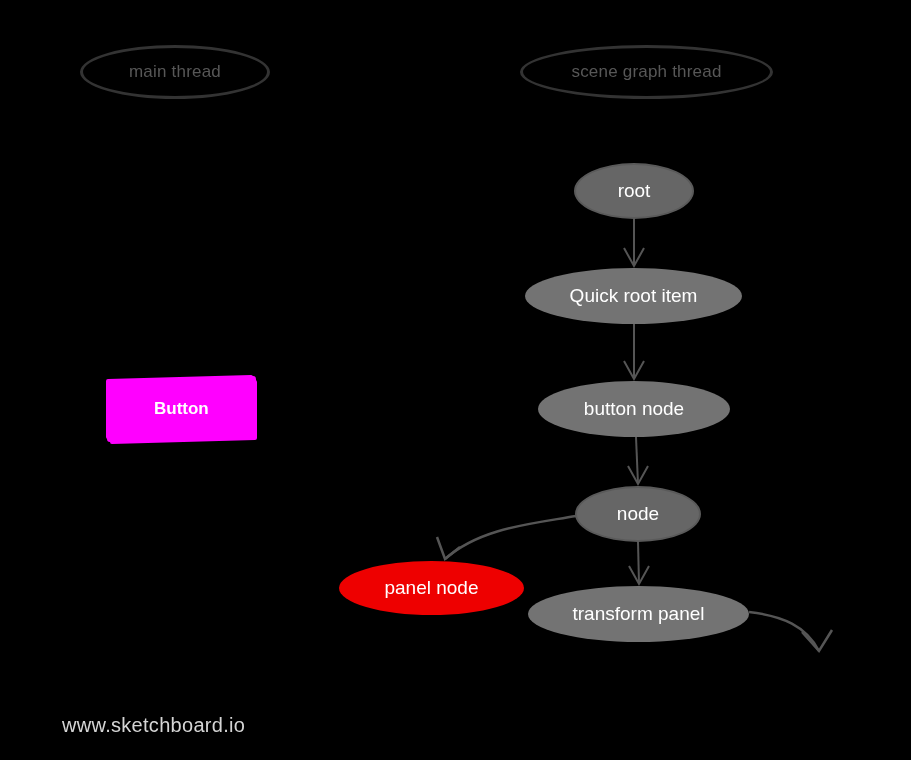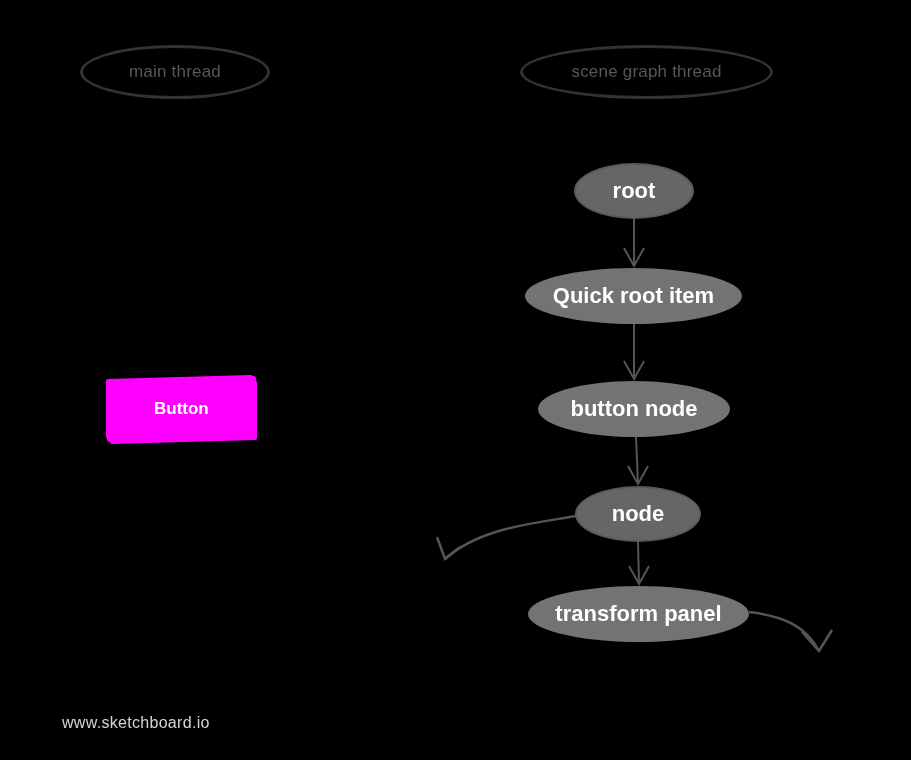--- a/index.html
+++ b/index.html
@@ -46,22 +46,22 @@
     background: transparent;
     border: 3px solid #333333;
     color: #575757;
     font-size: 17px;
     font-weight: normal;
     letter-spacing: 0.2px;
   }
   
   .sg-node {
     color: #FFFFFF;
-    font-size: 22px;
-    font-weight: bold;
+    font-size: 19px;
+    font-weight: normal;
   }
   .fill-gray {
     background: #666666;
     border: 2px solid #5a5a5a;
   }
   .fill-blue {
     background: #737373;
   }
   .fill-red {
     background: #EE0000;
@@ -78,21 +78,21 @@
   }
   .sketch-rect > span {
     display: block;
     transform: skewY(1.6deg);
   }
   #watermark {
     position: absolute;
     left: 24px;
     top: 714px;
     color: #D5D5D5;
-    font-size: 16px;
+    font-size: 20px;
     font-weight: normal;
     letter-spacing: 0.3px;
     z-index: 4;
   }
 </style>
 </head>
 <body>
 
 <div id="canvas">
 
@@ -146,20 +146,23 @@
   </div>
 
   <div class="node ellipse sg-node fill-gray" style="left:537px; top:486px; width:126px; height:56px;">
     <span>node</span>
   </div>
 
   <div class="node ellipse sg-node fill-blue" style="left:500px; top:381px; width:192px; height:56px;">
     <span>button node</span>
   </div>
 
+  <div class="node ellipse sg-node fill-red" style="left:301px; top:561px; width:185px; height:54px;">
+    <span>panel node</span>
+  </div>
 
   <div class="node ellipse sg-node fill-blue" style="left:490px; top:586px; width:221px; height:56px;">
     <span>transform panel</span>
   </div>
 
 
   <div class="node sketch-rect" style="left:69px; top:378px; width:149px; height:62px;">
     <span>Button</span>
   </div>
 

